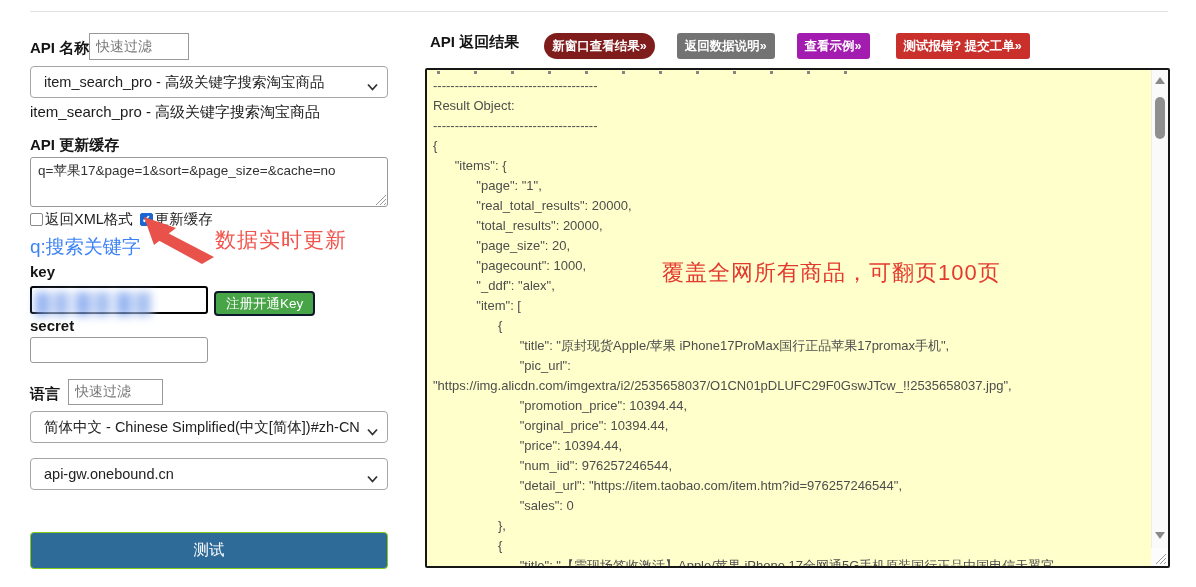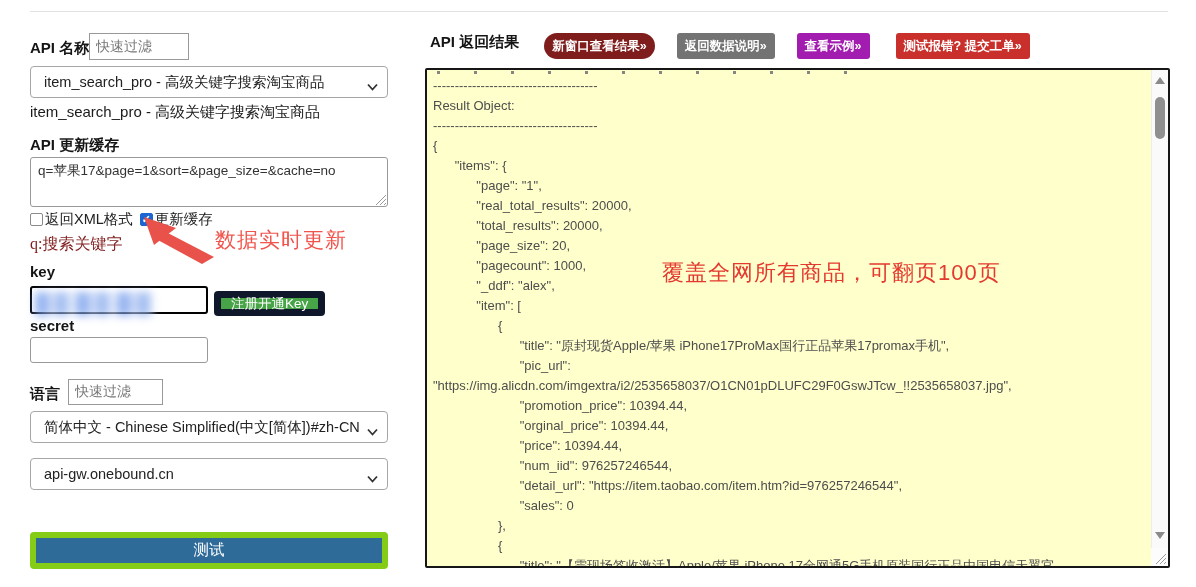--- a/index.html
+++ b/index.html
@@ -32,34 +32,34 @@
             linear-gradient(135deg, transparent 0 46%, #9a9a9a 46% 54%, transparent 54%),
             linear-gradient(135deg, transparent 0 66%, #9a9a9a 66% 74%, transparent 74%),
             linear-gradient(135deg, transparent 0 86%, #9a9a9a 86% 94%, transparent 94%); }
 
   .check-row { position:absolute; top:177px; left:0; font-size:14.5px; color:#222;
                display:flex; align-items:center; }
   .cb { width:13px; height:13px; border:1px solid #8a8a8a; border-radius:2px; background:#fff;
         display:inline-flex; align-items:center; justify-content:center; margin-right:2px; }
   .cb.checked { background:#1b66d2; border-color:#1b66d2; color:#fff; font-size:11px; font-weight:bold; }
 
-  .hint { font-size:16px; color:#7f1d1d;font-family:Liberation Serif, serif; }
+  .hint { font-size:19px; color:#3b82f6; }
   .red-note { color:#f0554d; font-size:21px; letter-spacing:1px; }
 
   .key-input { position:absolute; left:0; top:253px; width:178px; height:28px;
                border:2px solid #000; border-radius:3px; background:#fff; }
   .censor { position:absolute; left:3px; top:4px; width:118px; height:24px;
             background:repeating-linear-gradient(90deg,#7ea4ee 0 13px,#c3d2f5 13px 21px,#8fb0ee 21px 33px,#e3eafb 33px 41px);
             filter:blur(4px); opacity:.8; }
   .btn-green { position:absolute; left:184px; top:258px; height:25px; padding:0 10px;
-               background:#47a447; border:7px solid #0f172a; border-radius:4px;
+               background:#47a447; border:2px solid #0f172a; border-radius:4px;
                color:#fff; font-size:13.5px; display:flex; align-items:center; cursor:pointer; }
 
   .btn-test { position:absolute; left:0; top:499px; width:358px; height:37px; background:#2e6b99;
-              border:6px solid #84cc16; border-radius:4px; color:#fff; font-size:15.5px;
+              border:1px solid #84cc16; border-radius:4px; color:#fff; font-size:15.5px;
               display:flex; align-items:center; justify-content:center; cursor:pointer; }
 
   
   #right-col { position:absolute; left:422px; top:33px; width:750px; height:545px; }
   .result-header { position:absolute; left:8px; top:0; display:flex; align-items:flex-start; gap:22px; }
   .hbtn { height:26px; padding:0 8px; border-radius:3px; color:#fff; font-size:12.5px; font-weight:bold;
           display:flex; align-items:center; cursor:pointer; white-space:nowrap; }
   .hbtn.info    { background:#7f1d1d;border-radius:13px; }
   .hbtn.warn    { background:#737373; }
   .hbtn.primary { background:#a21caf; }

